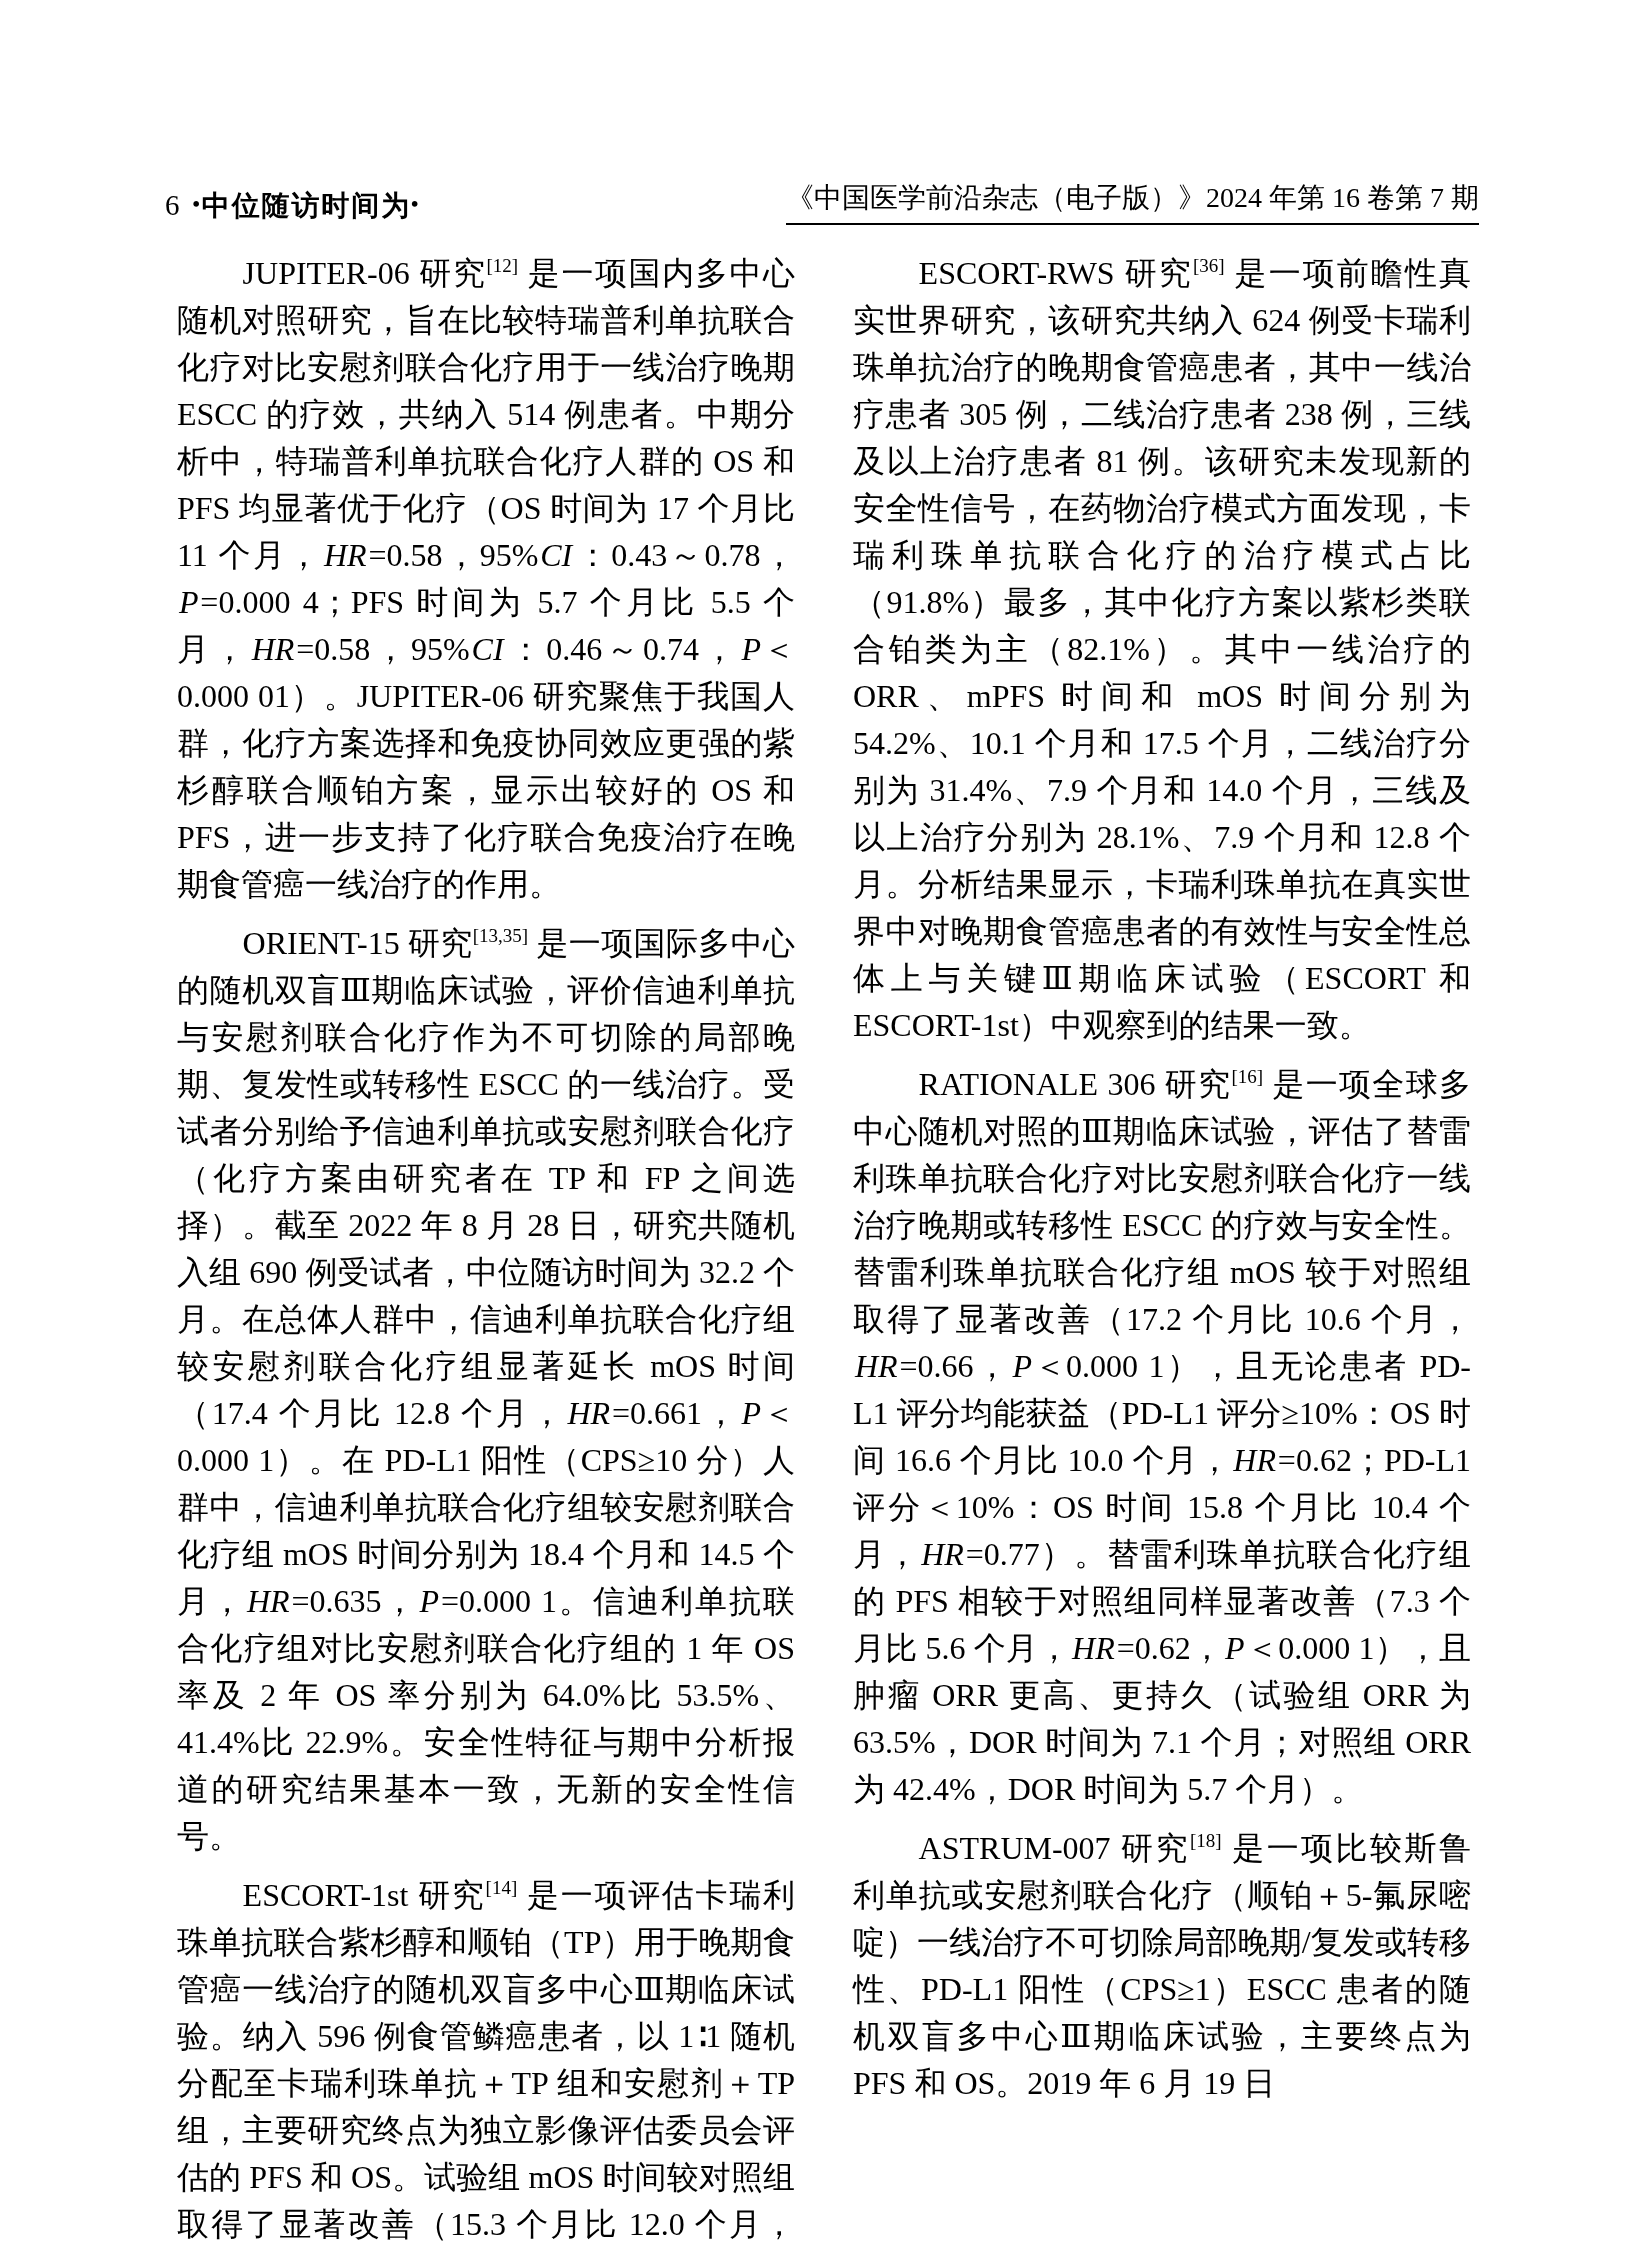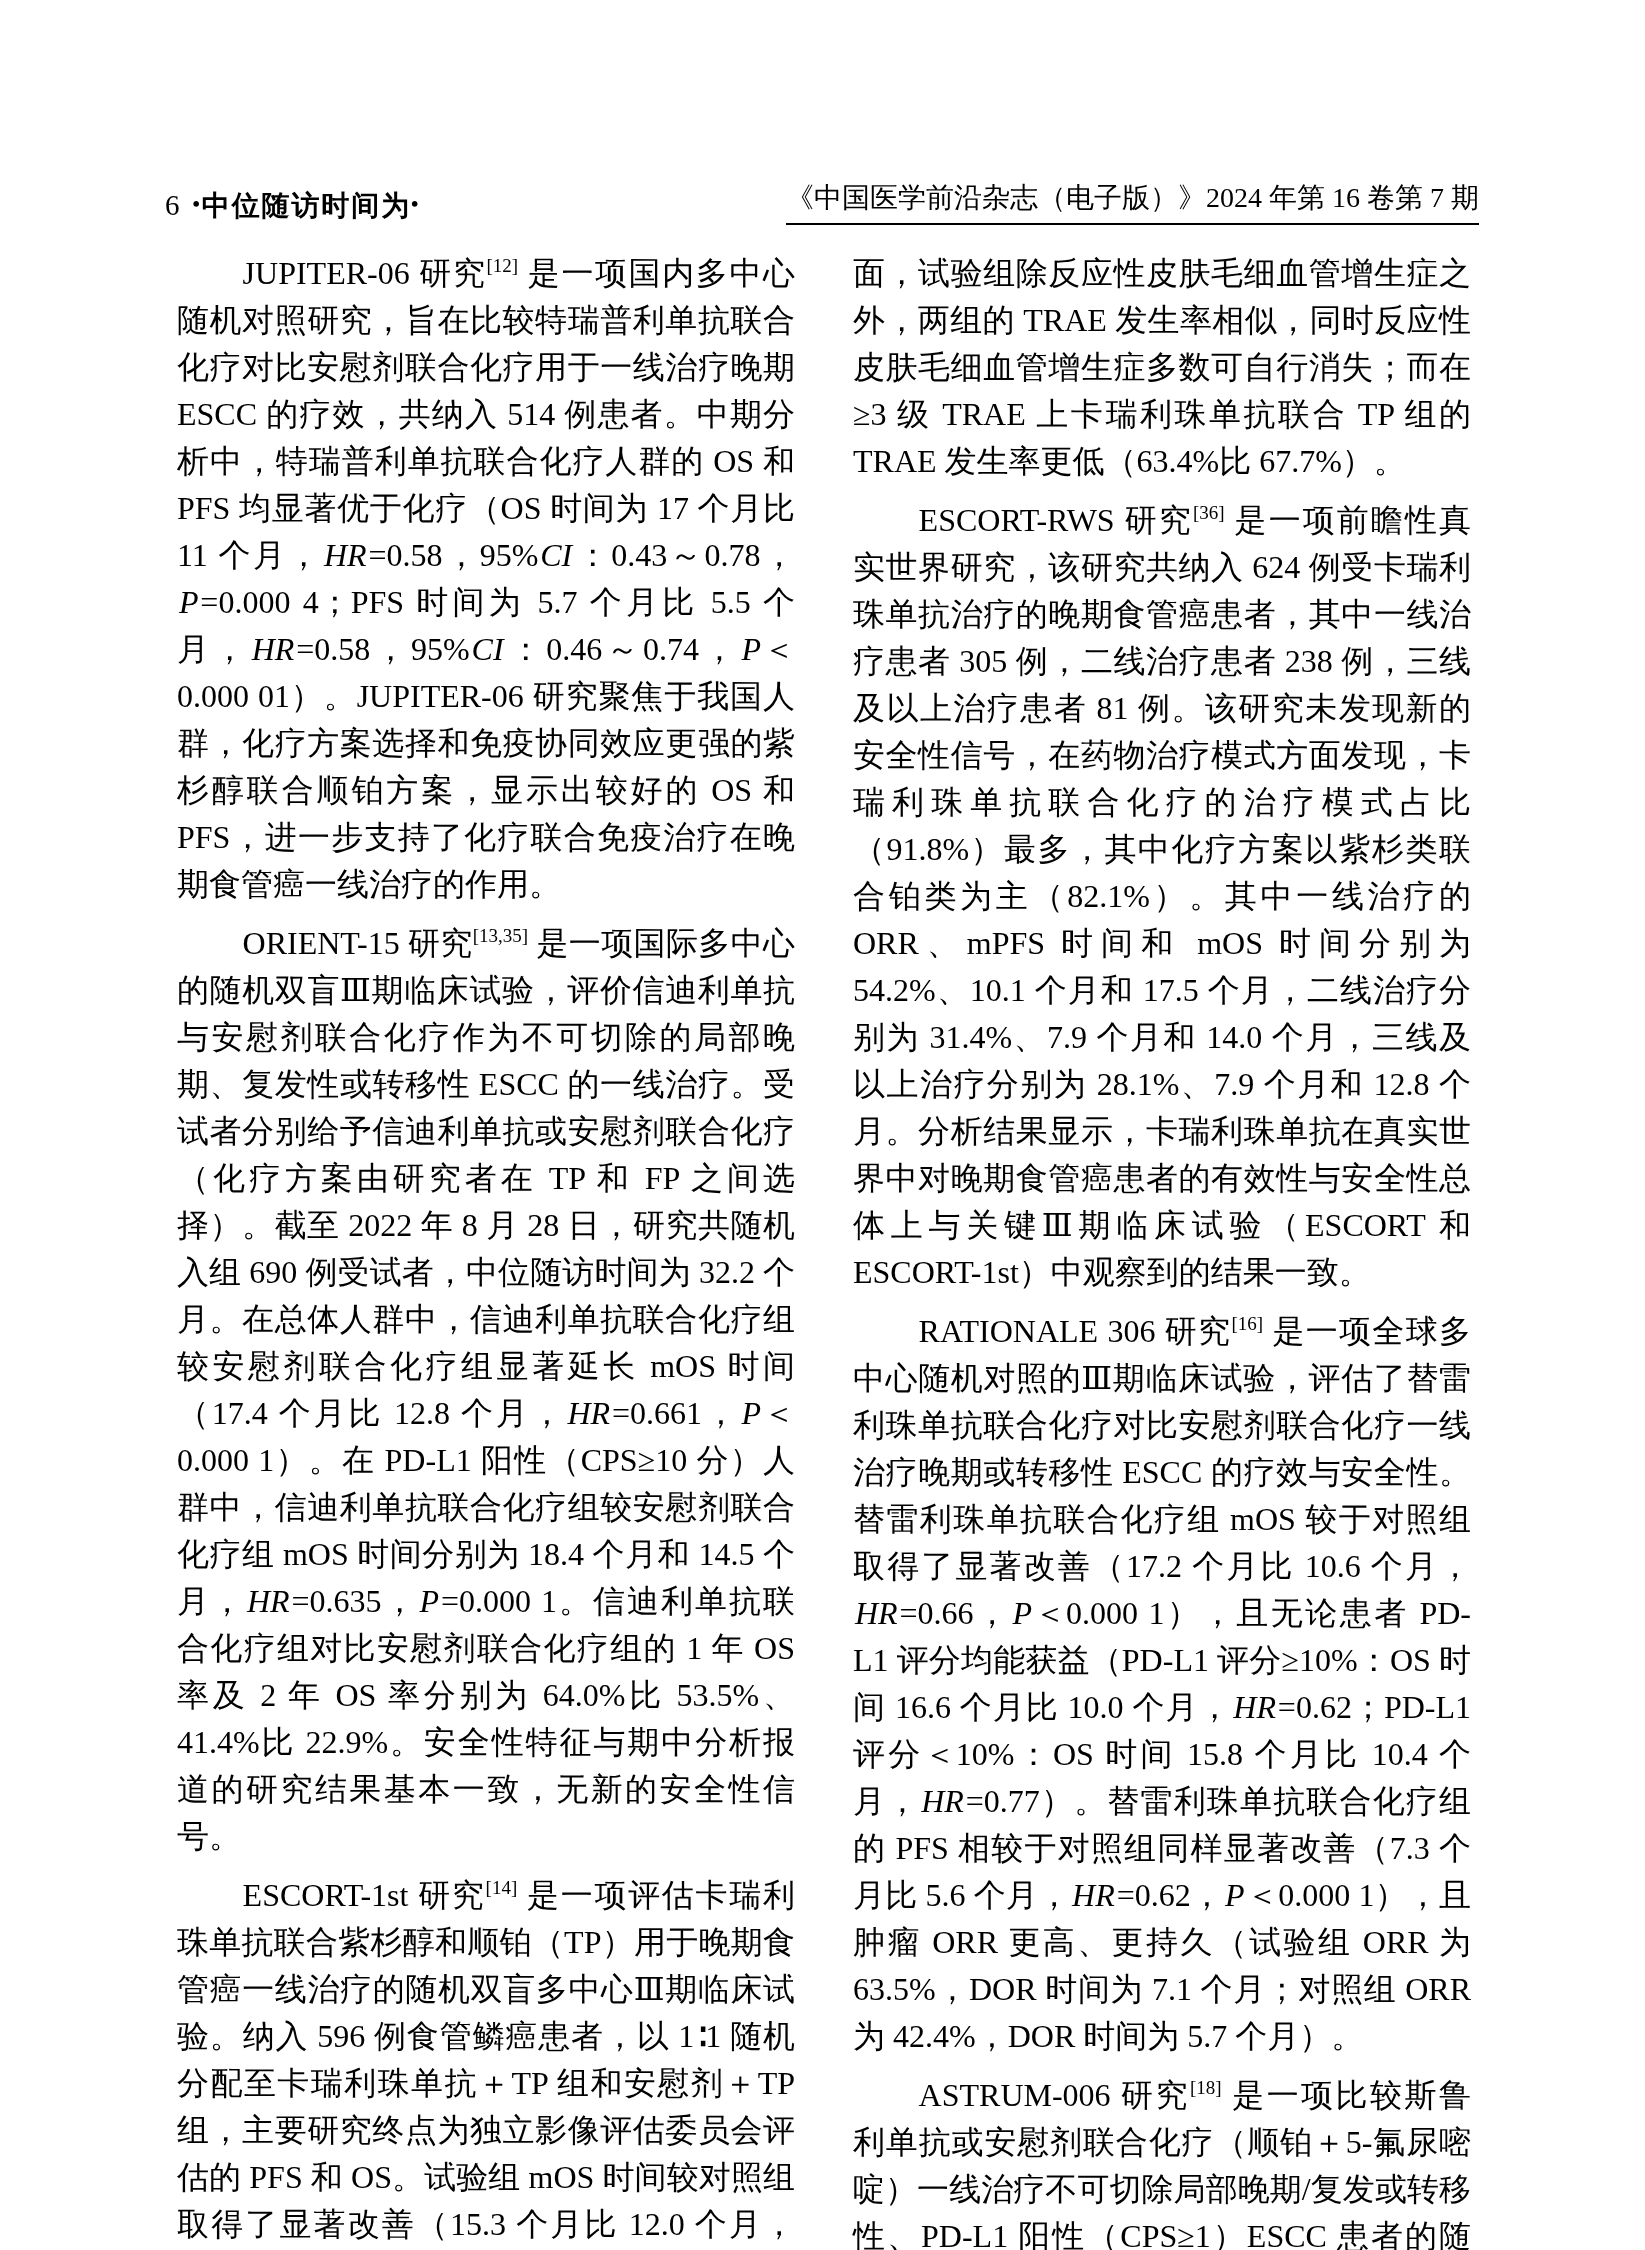--- a/index.html
+++ b/index.html
@@ -66,20 +66,19 @@
     </span>
     <span class="head-right">《中国医学前沿杂志（电子版）》2024 年第 16 卷第 7 期</span>
   </div>
 
   <div class="column column-left">
       <p><span>JUPITER-06 研究</span><sup class="ref">[12]</sup><span> 是一项国内多中心随机对照研究，旨在比较特瑞普利单抗联合化疗对比安慰剂联合化疗用于一线治疗晚期 ESCC 的疗效，共纳入 514 例患者。中期分析中，特瑞普利单抗联合化疗人群的 OS 和 PFS 均显著优于化疗（OS 时间为 17 个月比 11 个月，</span><i class="var">HR</i><span>=0.58，95%</span><i class="var">CI</i><span>：0.43～0.78，</span><i class="var">P</i><span>=0.000 4；PFS 时间为 5.7 个月比 5.5 个月，</span><i class="var">HR</i><span>=0.58，95%</span><i class="var">CI</i><span>：0.46～0.74，</span><i class="var">P</i><span>＜0.000 01）。JUPITER-06 研究聚焦于我国人群，化疗方案选择和免疫协同效应更强的紫杉醇联合顺铂方案，显示出较好的 OS 和 PFS，进一步支持了化疗联合免疫治疗在晚期食管癌一线治疗的作用。</span></p>
       <p><span>ORIENT-15 研究</span><sup class="ref">[13,35]</sup><span> 是一项国际多中心的随机双盲Ⅲ期临床试验，评价信迪利单抗与安慰剂联合化疗作为不可切除的局部晚期、复发性或转移性 ESCC 的一线治疗。受试者分别给予信迪利单抗或安慰剂联合化疗（化疗方案由研究者在 TP 和 FP 之间选择）。截至 2022 年 8 月 28 日，研究共随机入组 690 例受试者，中位随访时间为 32.2 个月。在总体人群中，信迪利单抗联合化疗组较安慰剂联合化疗组显著延长 mOS 时间（17.4 个月比 12.8 个月，</span><i class="var">HR</i><span>=0.661，</span><i class="var">P</i><span>＜0.000 1）。在 PD-L1 阳性（CPS≥10 分）人群中，信迪利单抗联合化疗组较安慰剂联合化疗组 mOS 时间分别为 18.4 个月和 14.5 个月，</span><i class="var">HR</i><span>=0.635，</span><i class="var">P</i><span>=0.000 1。信迪利单抗联合化疗组对比安慰剂联合化疗组的 1 年 OS 率及 2 年 OS 率分别为 64.0%比 53.5%、41.4%比 22.9%。安全性特征与期中分析报道的研究结果基本一致，无新的安全性信号。</span></p>
       <p><span>ESCORT-1st 研究</span><sup class="ref">[14]</sup><span> 是一项评估卡瑞利珠单抗联合紫杉醇和顺铂（TP）用于晚期食管癌一线治疗的随机双盲多中心Ⅲ期临床试验。纳入 596 例食管鳞癌患者，以 1∶1 随机分配至卡瑞利珠单抗＋TP 组和安慰剂＋TP 组，主要研究终点为独立影像评估委员会评估的 PFS 和 OS。试验组 mOS 时间较对照组取得了显著改善（15.3 个月比 12.0 个月，</span><i class="var">P</i><span>=0.001），降低患者 30%的死亡风险，同时共同主要终点 mPFS 时间明显获益（6.9 个月比 5.6 个月，</span><i class="var">HR</i><span>=0.56，</span><i class="var">P</i><span>＜0.001）。安全性方</span></p>
     </div>
   <div class="column column-right">
-      <p class="no-indent"><span>面，试验组除反应性皮肤毛细血管增生症之外，两组的 TRAE 发生率相似，同时反应性皮肤毛细血管增生症多数可自行消失；而在≥3 级 TRAE 上卡瑞利珠单抗联合 TP 组的 TRAE 发生率更低（63.4%比 67.7%）。</span></p>
       <p><span>ESCORT-RWS 研究</span><sup class="ref">[36]</sup><span> 是一项前瞻性真实世界研究，该研究共纳入 624 例受卡瑞利珠单抗治疗的晚期食管癌患者，其中一线治疗患者 305 例，二线治疗患者 238 例，三线及以上治疗患者 81 例。该研究未发现新的安全性信号，在药物治疗模式方面发现，卡瑞利珠单抗联合化疗的治疗模式占比（91.8%）最多，其中化疗方案以紫杉类联合铂类为主（82.1%）。其中一线治疗的 ORR、mPFS 时间和 mOS 时间分别为 54.2%、10.1 个月和 17.5 个月，二线治疗分别为 31.4%、7.9 个月和 14.0 个月，三线及以上治疗分别为 28.1%、7.9 个月和 12.8 个月。分析结果显示，卡瑞利珠单抗在真实世界中对晚期食管癌患者的有效性与安全性总体上与关键Ⅲ期临床试验（ESCORT 和 ESCORT-1st）中观察到的结果一致。</span></p>
       <p><span>RATIONALE 306 研究</span><sup class="ref">[16]</sup><span> 是一项全球多中心随机对照的Ⅲ期临床试验，评估了替雷利珠单抗联合化疗对比安慰剂联合化疗一线治疗晚期或转移性 ESCC 的疗效与安全性。替雷利珠单抗联合化疗组 mOS 较于对照组取得了显著改善（17.2 个月比 10.6 个月，</span><i class="var">HR</i><span>=0.66，</span><i class="var">P</i><span>＜0.000 1），且无论患者 PD-L1 评分均能获益（PD-L1 评分≥10%：OS 时间 16.6 个月比 10.0 个月，</span><i class="var">HR</i><span>=0.62；PD-L1 评分＜10%：OS 时间 15.8 个月比 10.4 个月，</span><i class="var">HR</i><span>=0.77）。替雷利珠单抗联合化疗组的 PFS 相较于对照组同样显著改善（7.3 个月比 5.6 个月，</span><i class="var">HR</i><span>=0.62，</span><i class="var">P</i><span>＜0.000 1），且肿瘤 ORR 更高、更持久（试验组 ORR 为 63.5%，DOR 时间为 7.1 个月；对照组 ORR 为 42.4%，DOR 时间为 5.7 个月）。</span></p>
-      <p><span>ASTRUM-006 研究</span><sup class="ref">[18]</sup><span> 是一项比较斯鲁利单抗或安慰剂联合化疗（顺铂＋5-氟尿嘧啶）一线治疗不可切除局部晚期/复发或转移性、PD-L1 阳性（CPS≥1）ESCC 患者的随机双盲多中心Ⅲ期临床试验，主要终点为 PFS 和 OS。2019 年 6 月 19 日</span></p>
+      <p><span>ASTRUM-007 研究</span><sup class="ref">[18]</sup><span> 是一项比较斯鲁利单抗或安慰剂联合化疗（顺铂＋5-氟尿嘧啶）一线治疗不可切除局部晚期/复发或转移性、PD-L1 阳性（CPS≥1）ESCC 患者的随机双盲多中心Ⅲ期临床试验，主要终点为 PFS 和 OS。2019 年 6 月 19 日</span></p>
     </div>
 
 </div>
 
 
 </body></html>

